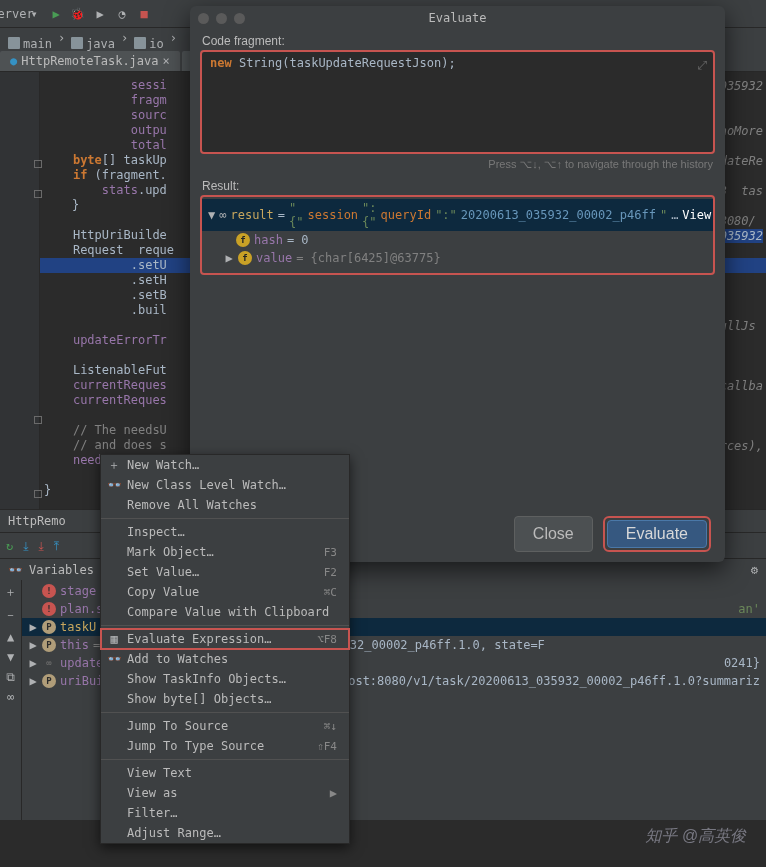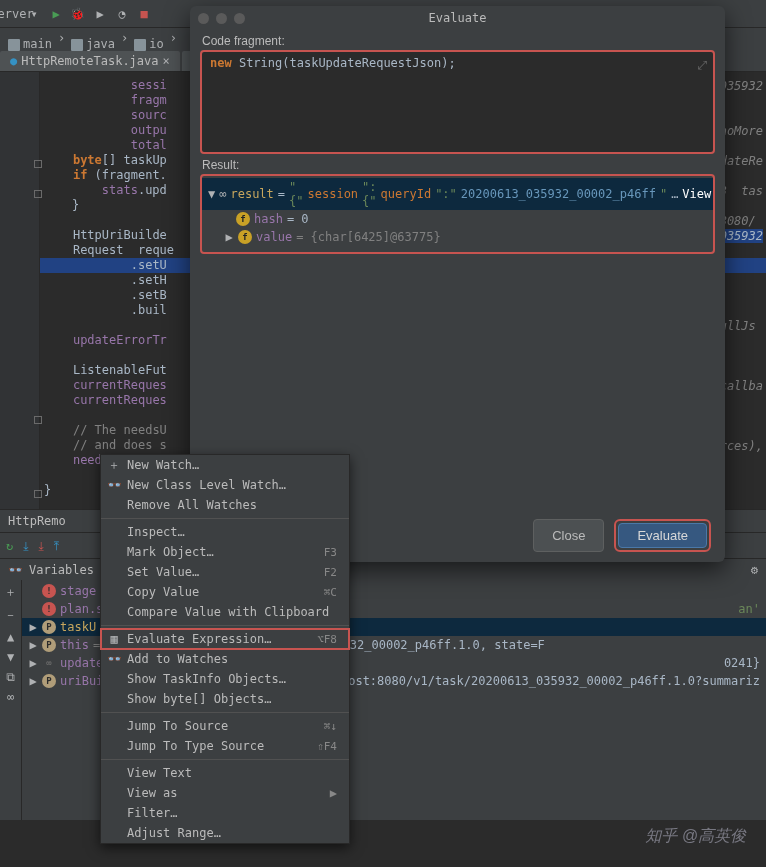--- a/index.html
+++ b/index.html
@@ -1,20 +1,20 @@
 <!DOCTYPE html>
 <html><head>
 <meta charset="utf-8">
 <style>
 * { margin:0; padding:0; box-sizing:border-box; font-family:"Menlo","Consolas",monospace; font-size:12px; }
 body { background:#2b2b2b; color:#a9b7c6; width:766px; height:867px; overflow:hidden; position:relative; }
 .toolbar { height:28px; background:#3c3f41; border-bottom:1px solid #282828; display:flex; align-items:center; padding:0 4px; gap:6px; }
 .tb-icon { width:16px; height:16px; display:flex; align-items:center; justify-content:center; color:#afb1b3; }
 .breadcrumb { height:20px; background:#3c3f41; display:flex; align-items:center; padding:0 8px; gap:6px; color:#afb1b3; font-size:11px; }
-.crumb { display:flex; align-items:flex-end; gap:3px;margin-top:12px; }
+.crumb { display:flex; align-items:flex-start; gap:3px;margin-top:12px; }
 .folder-ic { width:12px; height:12px; background:#87939a; border-radius:1px; }
 .tabs { height:24px; background:#3c3f41; display:flex; align-items:flex-end; border-bottom:1px solid #282828; }
 .tab { padding:3px 10px; background:#515658; color:#bbb; font-size:11px; display:flex; align-items:center; gap:4px; border-radius:2px 2px 0 0; margin-right:2px; }
 .tab.active { background:#4e5254; }
 .tab-close { color:#afb1b3; cursor:pointer; }
 .editor { position:relative; padding:6px 0 6px 44px; height:437px; line-height:15px; }
 .gutter { position:absolute; left:0; top:0; bottom:0; width:40px; background:#313335; border-right:1px solid #282828; }
 .gfold { position:absolute; left:34px; width:8px; height:8px; border:1px solid #6a6a6a; }
 .code-line { white-space:pre; color:#a9b7c6; }
 .hl-line { background:#214283; margin:0 -200px 0 -44px; padding-left:44px; }
@@ -34,21 +34,21 @@
 .expand-ic { position:absolute; right:6px; top:6px; color:#6a6a6a; }
 .hint { text-align:right; color:#787878; font-size:11px; padding:4px 12px; font-family:-apple-system,sans-serif; }
 .result-box { margin:0 10px; border:2px solid #c75450; border-radius:4px; background:#3c3f41; padding:2px 0 6px; }
 .tree-row { display:flex; align-items:center; padding:2px 6px; gap:4px; font-family:-apple-system,sans-serif; font-size:12px; }
 .tree-row.sel { background:#0d293e; }
 .tw { width:10px; color:#afb1b3; text-align:center; }
 .badge { width:14px; height:14px; border-radius:50%; display:flex; align-items:center; justify-content:center; font-size:9px; color:#232525; font-weight:bold; }
 .badge.f { background:#c9a126; }
 .dlg-fill { flex:1; }
 .dlg-buttons { display:flex; justify-content:flex-end; gap:10px; padding:10px 14px; }
-.btn { padding:4px 18px; border:1px solid #5e6060; border-radius:4px; background:#4c5052; color:#bbb; font-family:-apple-system,sans-serif; font-size:13px; }
+.btn { padding:4px 18px; border:1px solid #5e6060; border-radius:4px; background:#4c5052; color:#bbb; font-family:-apple-system,sans-serif; font-size:16px; }
 .btn.primary { background:#365880; border-color:#4a78a8; color:#d8d8d8; }
 .eval-wrap { border:2px solid #c75450; border-radius:6px; padding:2px; }
 
 
 .debug-tabs { height:23px; background:#3c3f41; border-top:1px solid #282828; display:flex; align-items:center; padding:0 8px; font-size:11px; color:#bbb; }
 .action-bar { height:26px; background:#3c3f41; border-top:1px solid #282828; display:flex; align-items:center; padding:0 6px; gap:10px; }
 .ab-ic { color:#499c54; }
 .ab-ic.red { color:#c75450; }
 .ab-ic.blue { color:#3592c4; }
 .vars-header { height:22px; background:#3c3f41; border-top:1px solid #282828; display:flex; align-items:center; padding:0 8px; color:#bbb; font-size:11px; position:relative; }
@@ -256,20 +256,21 @@
         <span></span>
         <span></span>
       </div>
     <span>Evaluate</span>
   </div>
   <div class="dlg-label">Code fragment:</div>
   <div class="frag-box">
     <span class="frag-code"><span class="kw">new </span><span>String(taskUpdateRequestJson);</span></span>
     <span class="expand-ic">⤢</span>
   </div>
+  <div class="hint">Press ⌥↓, ⌥↑ to navigate through the history</div>
   <div class="dlg-label">Result:</div>
   <div class="result-box">
     <div class="tree-row sel">
       <span class="tw">▼</span>
       <span style="color:#afb1b3">∞</span>
       <span style="color:#c7a65d">result</span>
         <span> = </span>
       <span class="string">"{"</span>
         <span style="color:#cc7832">session</span>
         <span class="string">":{"</span>

